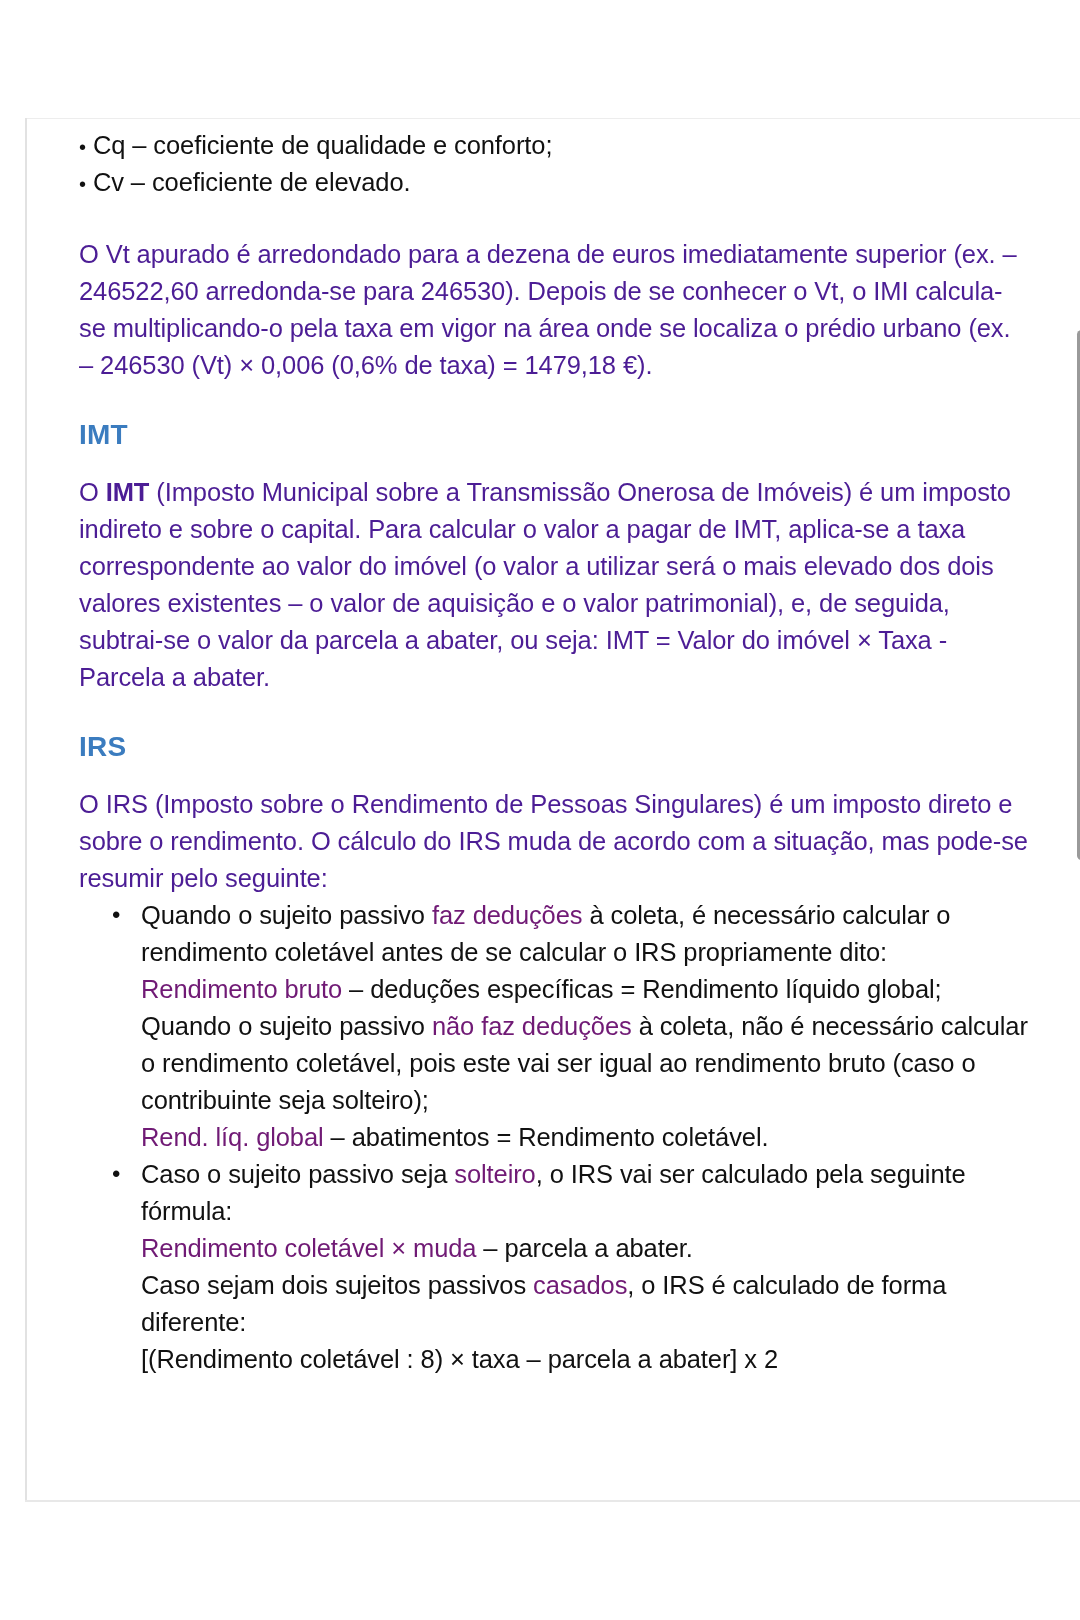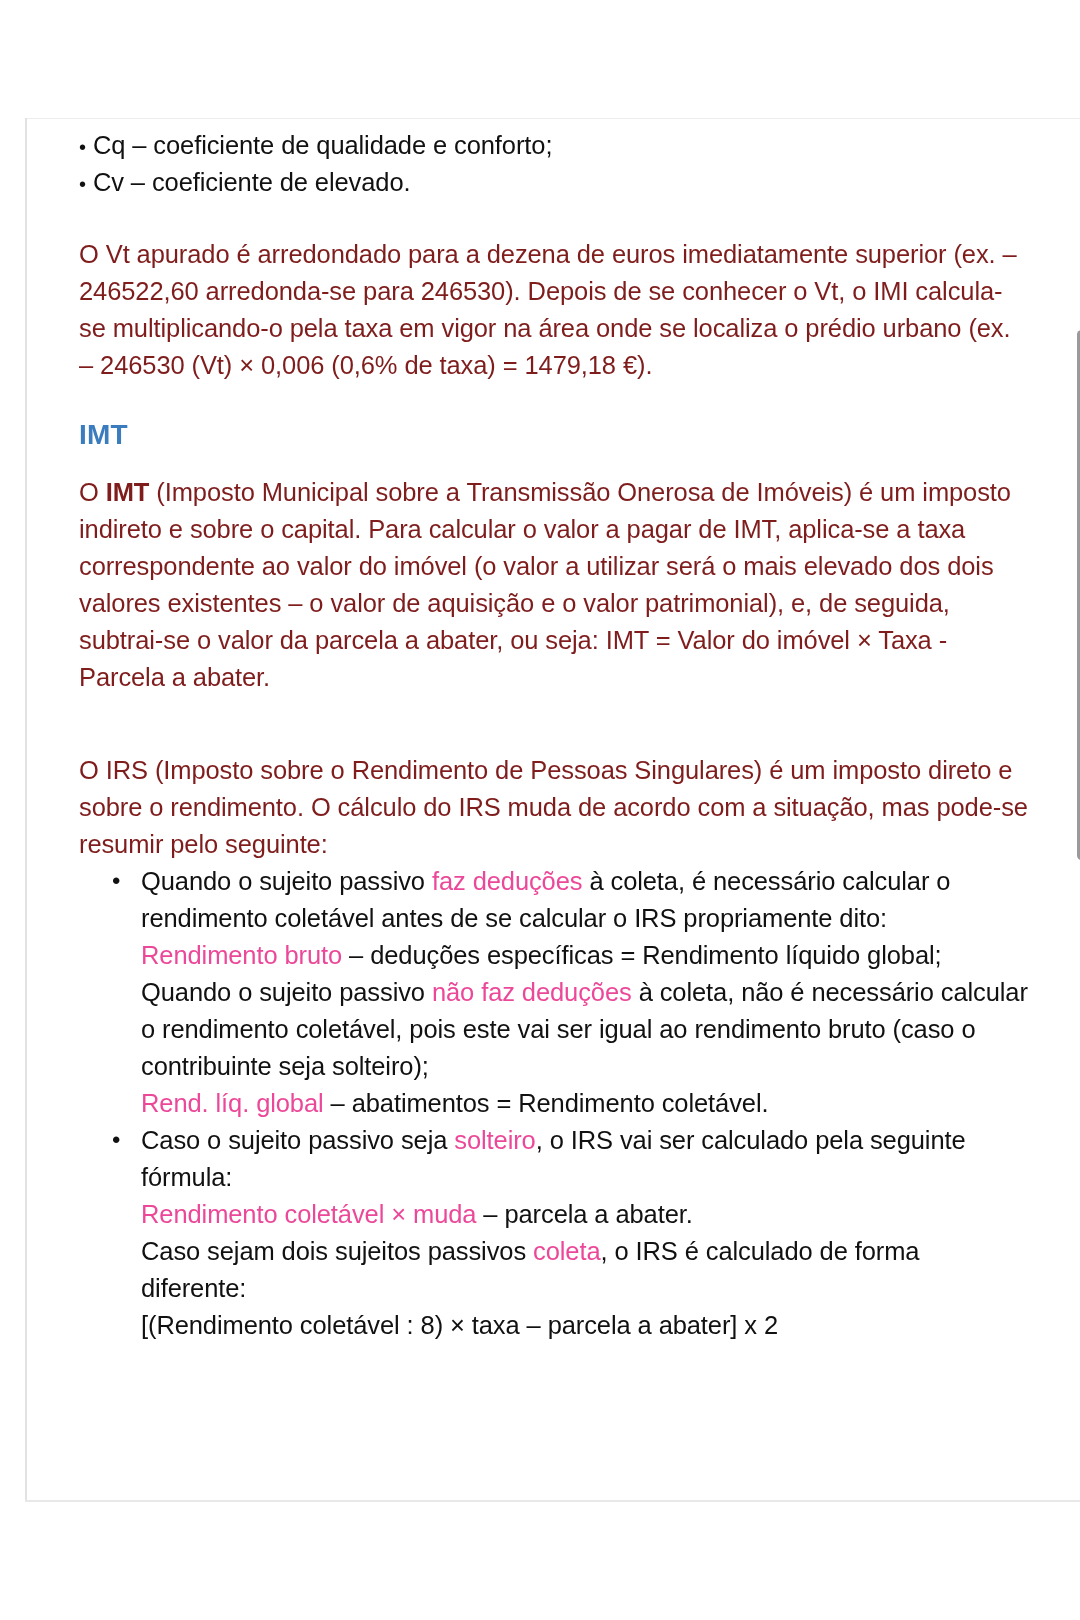--- a/index.html
+++ b/index.html
@@ -74,21 +74,21 @@
     color: #111111;
     font-size: 25.5px;
     line-height: 37px;
     letter-spacing: -0.1px;
   }
 
   .para {
     margin: 0;
     font-size: 25.5px;
     line-height: 37px;
-    color: #7f1d1d;
+    color: #4c1d95;
   }
   .spacer-sm { height: 22px; }
   .spacer-md { height: 34px; }
 
   
   .dotline {
     margin: 0;
     padding-left: 12px;
     text-indent: -12px;
     font-size: 25.5px;
@@ -99,21 +99,21 @@
   h2.heading {
     margin: 0;
     font-size: 28px;
     line-height: 34px;
     font-weight: bold;
     color: #3b7cbf;
     letter-spacing: 0.2px;
   }
 
   b.strong { font-weight: bold; }
-  span.blue { color: #ec4899; }
+  span.blue { color: #701a75; }
 
   
   ul.biglist {
     margin: 0;
     padding: 0;
     list-style: none;
   }
   ul.biglist > li {
     position: relative;
     padding-left: 62px;
@@ -155,40 +155,41 @@
     <div class="spacer-md"></div>
 
     <h2 class="heading">IMT</h2>
 
     <div class="spacer-sm"></div>
 
     <p class="para"><span>O </span><b class="strong">IMT</b><span> (Imposto Municipal sobre a Transmissão Onerosa de Imóveis) é um imposto indireto e sobre o capital. Para calcular o valor a pagar de IMT, aplica-se a taxa correspondente ao valor do imóvel (o valor a utilizar será o mais elevado dos dois valores existentes – o valor de aquisição e o valor patrimonial), e, de seguida, subtrai-se o valor da parcela a abater, ou seja: IMT = Valor do imóvel × Taxa - Parcela a abater.</span></p>
 
     <div class="spacer-md"></div>
 
+    <h2 class="heading">IRS</h2>
 
     <div class="spacer-sm"></div>
 
     <p class="para">O IRS (Imposto sobre o Rendimento de Pessoas Singulares) é um imposto direto e sobre o rendimento. O cálculo do IRS muda de acordo com a situação, mas pode-se resumir pelo seguinte:</p>
 
     <ul class="biglist">
 
       <li>
         <span class="marker">•</span>
         <span>Quando o sujeito passivo </span><span class="blue">faz deduções</span><span> à coleta, é necessário calcular o rendimento coletável antes de se calcular o IRS propriamente dito:</span>
         <span class="subline"><span class="blue">Rendimento bruto</span><span> – deduções específicas = Rendimento líquido global;</span></span>
         <span class="subline"><span>Quando o sujeito passivo </span><span class="blue">não faz deduções</span><span> à coleta, não é necessário calcular o rendimento coletável, pois este vai ser igual ao rendimento bruto (caso o contribuinte seja solteiro);</span></span>
         <span class="subline"><span class="blue">Rend. líq. global</span><span> – abatimentos = Rendimento coletável.</span></span>
       </li>
 
       <li>
         <span class="marker">•</span>
         <span>Caso o sujeito passivo seja </span><span class="blue">solteiro</span><span>, o IRS vai ser calculado pela seguinte fórmula:</span>
         <span class="subline"><span class="blue">Rendimento coletável × muda</span><span> – parcela a abater.</span></span>
-        <span class="subline"><span>Caso sejam dois sujeitos passivos </span><span class="blue">coleta</span><span>, o IRS é calculado de forma diferente:</span></span>
+        <span class="subline"><span>Caso sejam dois sujeitos passivos </span><span class="blue">casados</span><span>, o IRS é calculado de forma diferente:</span></span>
         <span class="subline">[(Rendimento coletável : 8) × taxa – parcela a abater] x 2</span>
       </li>
 
     </ul>
 
   </div>
 
   <div id="scrollbar-track">
     <div id="scrollbar-thumb"></div>
   </div>

